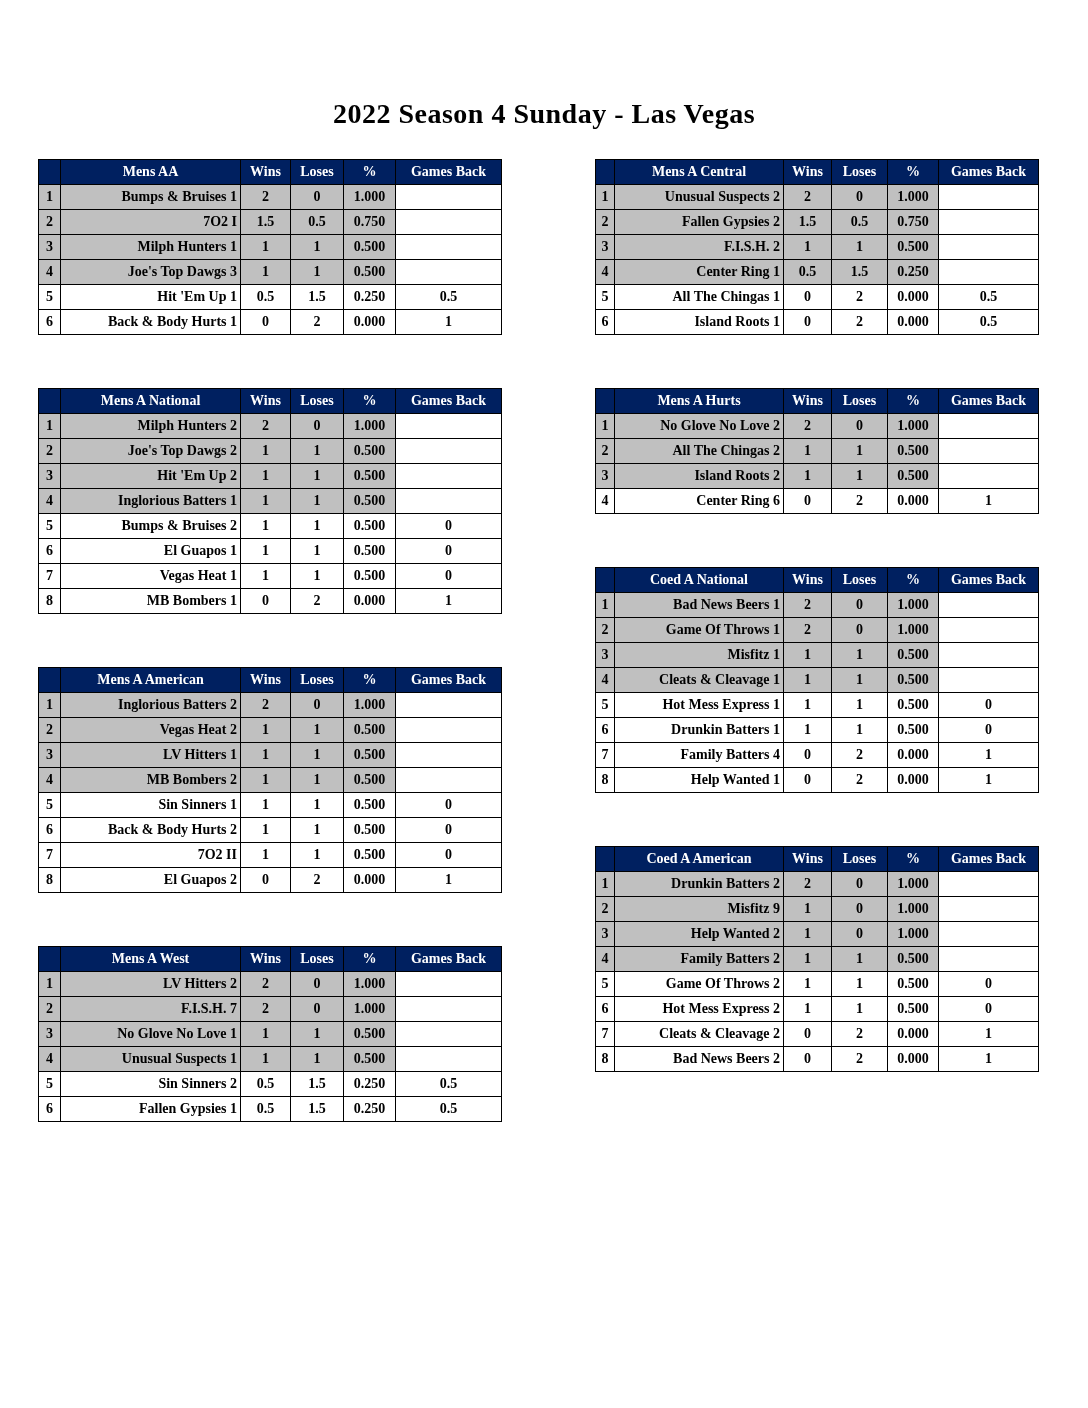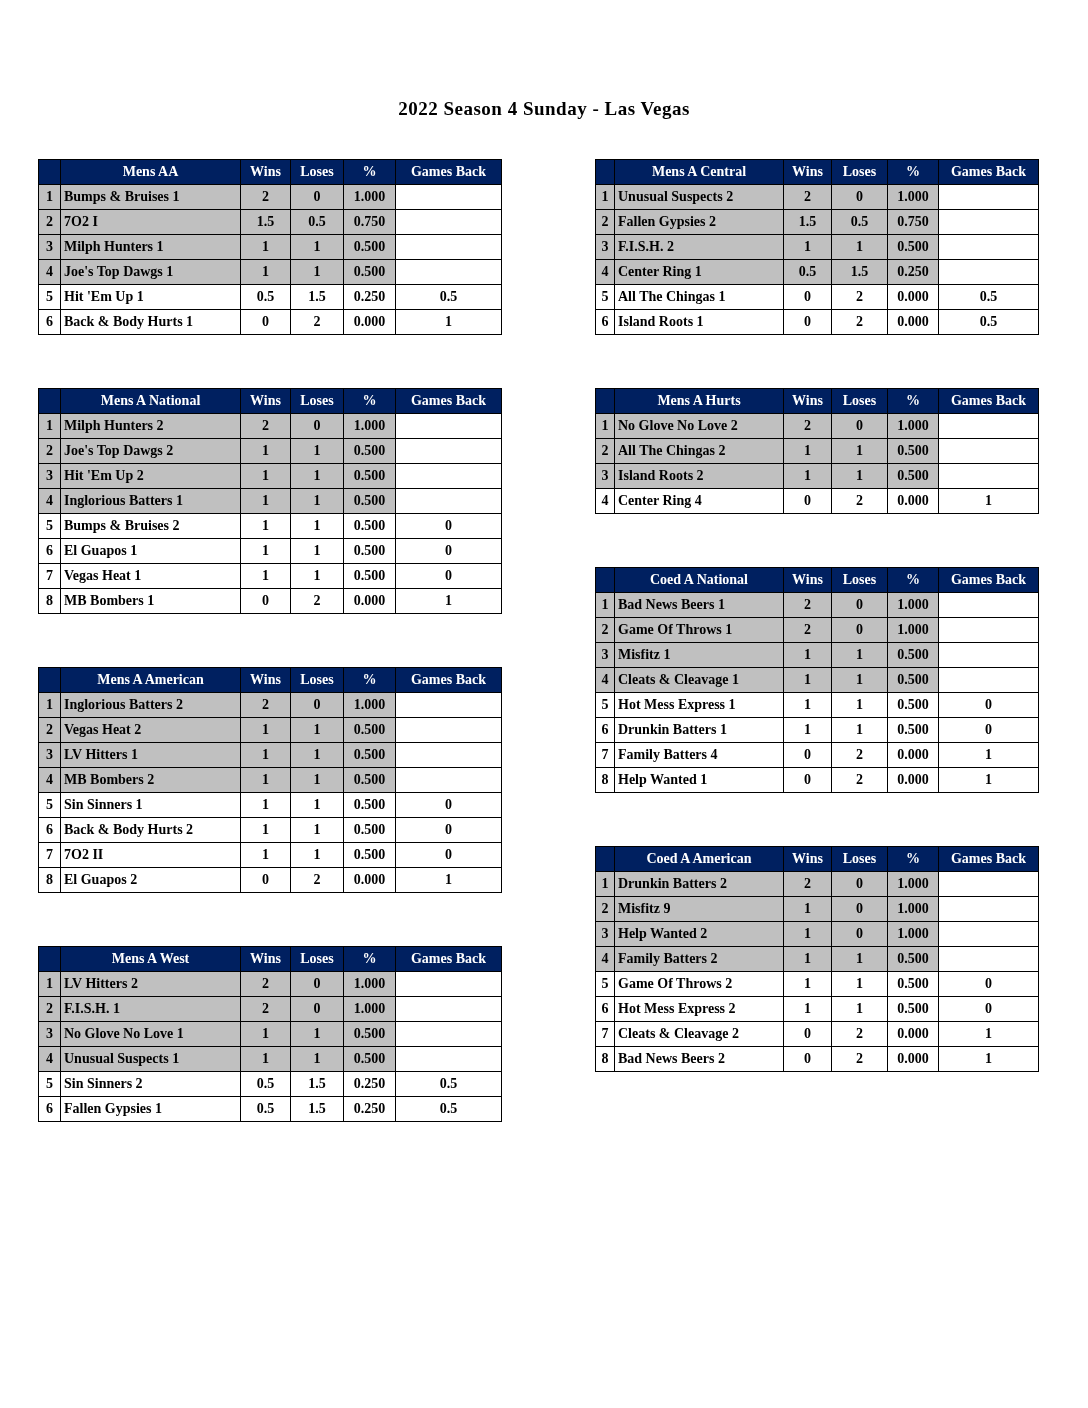--- a/index.html
+++ b/index.html
@@ -11,21 +11,21 @@
     font-family: "Liberation Serif", serif;
     position: relative;
     color: #000;
   }
   .page-title {
     position: absolute;
     top: 98px;
     left: 0;
     width: 100%;
     text-align: center;
-    font-size: 19px;
+    font-size: 28px;
     font-weight: bold;
     letter-spacing: 0.5px;
   }
   .col { position: absolute; top: 159px; }
   .col-left  { left: 38px;  width: 463px; }
   .col-right { left: 595px; width: 443px; }
 
   table.standings {
     border-collapse: collapse;
     table-layout: fixed;
@@ -43,21 +43,21 @@
     line-height: 24px;
   }
   table.standings thead th {
     background: #002060;
     color: #ffffff;
     text-align: center;
     font-weight: bold;
     font-family: Liberation Serif, serif;
   }
   table.standings td { text-align: center; background: #ffffff; }
-  table.standings td.col-team { text-align: left; }
+  table.standings td.col-team { text-align: right; }
   table.standings tr.row-top td { background: #c0c0c0; }
   table.standings tr.row-top td.col-gb { background: #ffffff; }
   table.standings tr.row-bottom td { background: #ffffff; }
 
   
   .col-left col.c-rank  { width: 22px; }
   .col-left col.c-team  { width: 180px; }
   .col-left col.c-wins  { width: 50px; }
   .col-left col.c-loses { width: 53px; }
   .col-left col.c-pct   { width: 52px; }
@@ -117,21 +117,21 @@
         <tr class="row-top">
           <td class="col-rank">3</td>
           <td class="col-team">Milph Hunters 1</td>
           <td class="col-wins">1</td>
           <td class="col-loses">1</td>
           <td class="col-pct">0.500</td>
           <td class="col-gb"></td>
         </tr>
         <tr class="row-top">
           <td class="col-rank">4</td>
-          <td class="col-team">Joe's Top Dawgs 1</td>
+          <td class="col-team">Joe's Top Dawgs 3</td>
           <td class="col-wins">1</td>
           <td class="col-loses">1</td>
           <td class="col-pct">0.500</td>
           <td class="col-gb"></td>
         </tr>
         <tr class="row-bottom">
           <td class="col-rank">5</td>
           <td class="col-team">Hit 'Em Up 1</td>
           <td class="col-wins">0.5</td>
           <td class="col-loses">1.5</td>
@@ -346,21 +346,21 @@
         <tr class="row-top">
           <td class="col-rank">1</td>
           <td class="col-team">LV Hitters 2</td>
           <td class="col-wins">2</td>
           <td class="col-loses">0</td>
           <td class="col-pct">1.000</td>
           <td class="col-gb"></td>
         </tr>
         <tr class="row-top">
           <td class="col-rank">2</td>
-          <td class="col-team">F.I.S.H. 1</td>
+          <td class="col-team">F.I.S.H. 7</td>
           <td class="col-wins">2</td>
           <td class="col-loses">0</td>
           <td class="col-pct">1.000</td>
           <td class="col-gb"></td>
         </tr>
         <tr class="row-top">
           <td class="col-rank">3</td>
           <td class="col-team">No Glove No Love 1</td>
           <td class="col-wins">1</td>
           <td class="col-loses">1</td>
@@ -508,21 +508,21 @@
         <tr class="row-top">
           <td class="col-rank">3</td>
           <td class="col-team">Island Roots 2</td>
           <td class="col-wins">1</td>
           <td class="col-loses">1</td>
           <td class="col-pct">0.500</td>
           <td class="col-gb"></td>
         </tr>
         <tr class="row-bottom">
           <td class="col-rank">4</td>
-          <td class="col-team">Center Ring 4</td>
+          <td class="col-team">Center Ring 6</td>
           <td class="col-wins">0</td>
           <td class="col-loses">2</td>
           <td class="col-pct">0.000</td>
           <td class="col-gb">1</td>
         </tr>
       </tbody>
   </table>
 
   <table class="standings">
     <colgroup>

